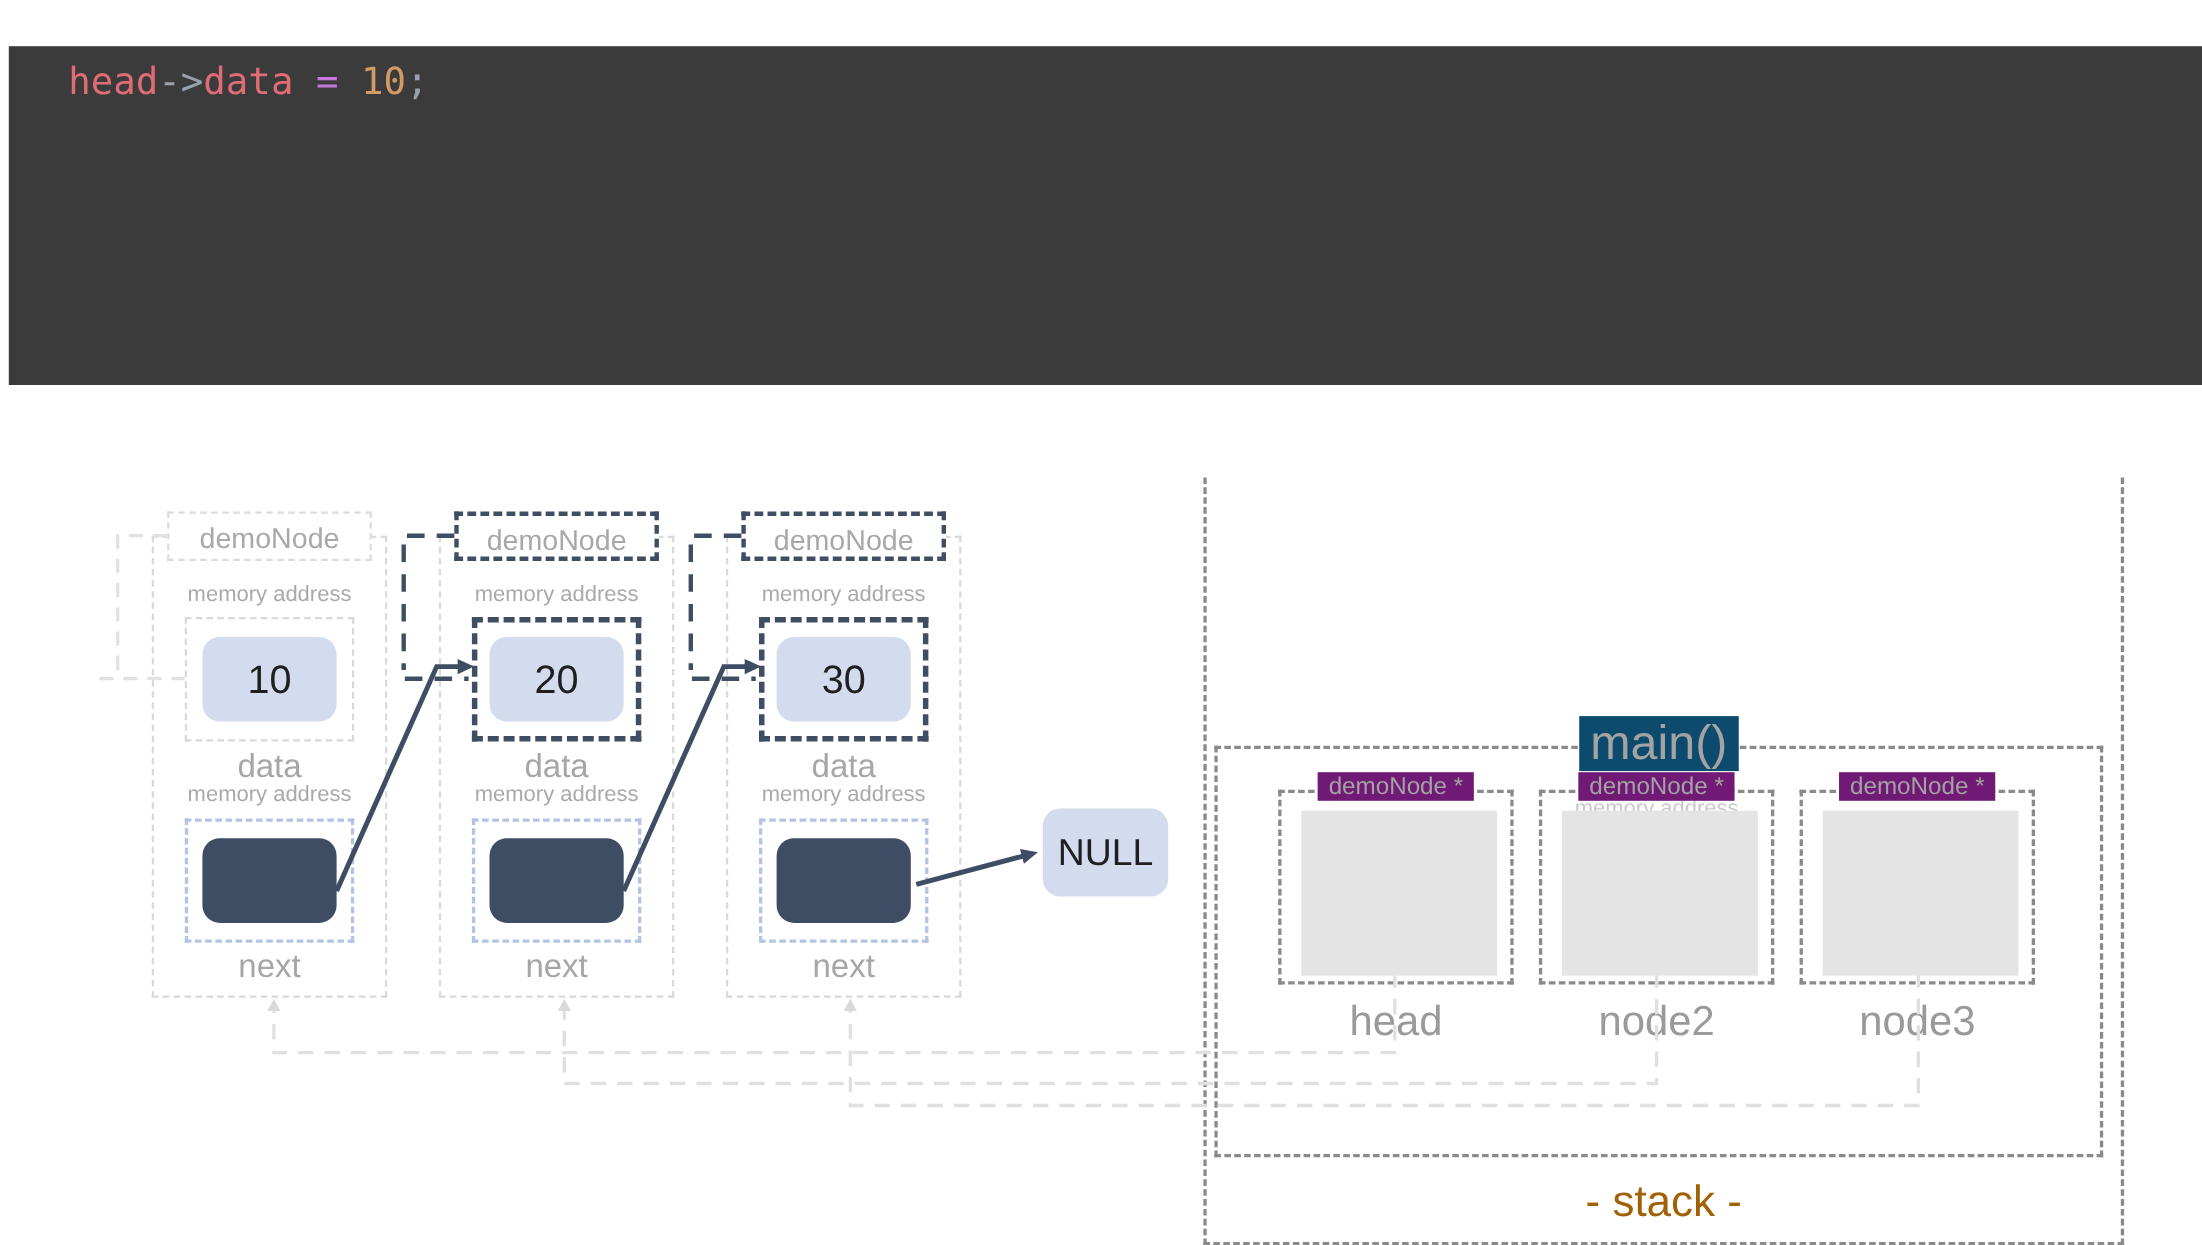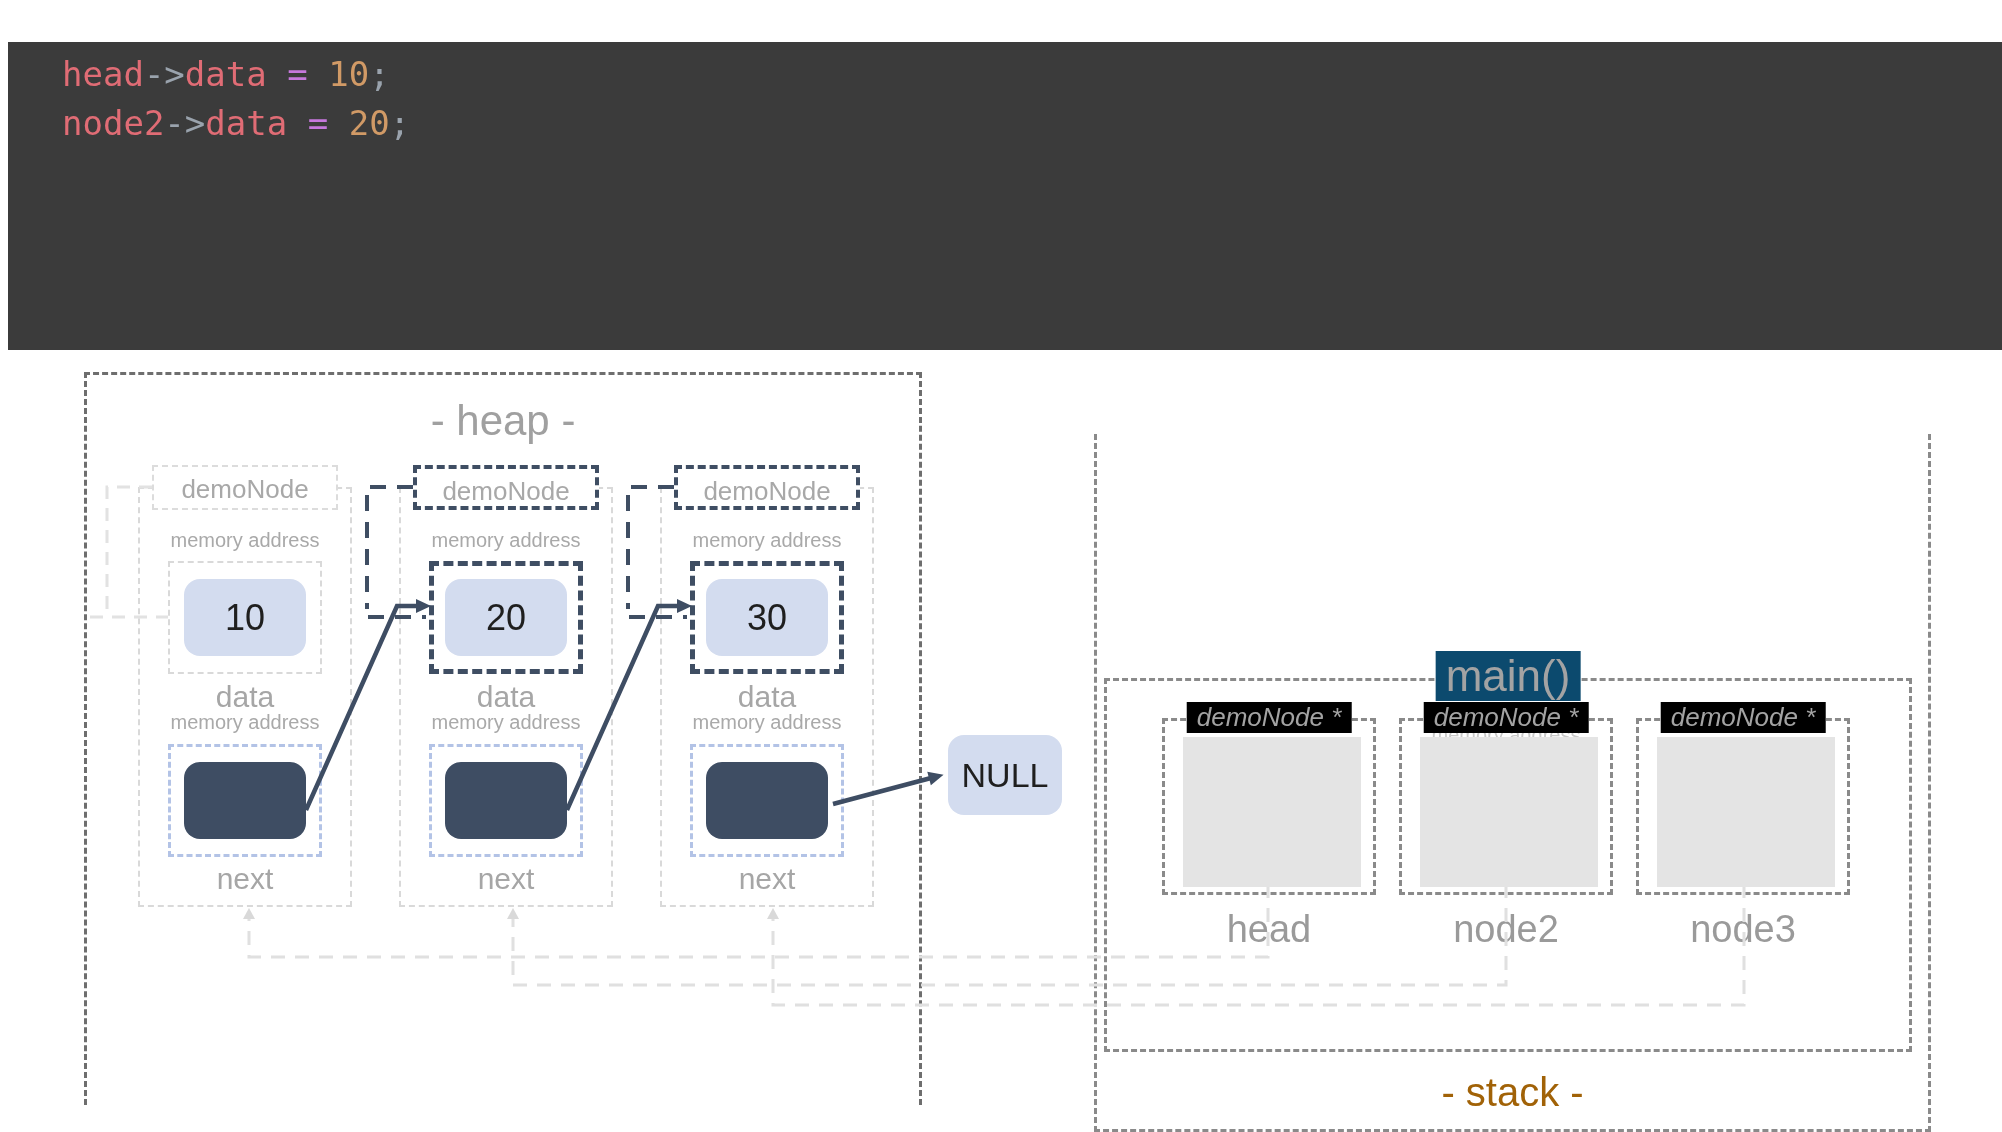--- a/index.html
+++ b/index.html
@@ -62,46 +62,42 @@
   
   .null-box{position:absolute;left:948px;top:703px;width:114px;height:80px;background:#d3dcef;
             border-radius:16px;display:flex;align-items:center;justify-content:center;
             font-size:34px;color:#1f1f1f;}
 
   
   .stack-var{position:absolute;top:686px;width:214px;height:240px;}
   .sv1{left:1162px}.sv2{left:1399px}.sv3{left:1636px}
   .var-box{position:absolute;left:0;top:0;width:214px;height:177px;
            border:3px dashed #8a8a8a;box-sizing:border-box;}
-  .var-type{position:absolute;left:50%;top:-16px;transform:translateX(-50%);background:#000000;
-            padding:0 10px;font-size:26px;color:#a3a3a3;white-space:nowrap;z-index:3;font-style:italic;}
+  .var-type{position:absolute;left:50%;top:-16px;transform:translateX(-50%);background:#701a75;
+            padding:0 10px;font-size:22px;color:#a3a3a3;white-space:nowrap;z-index:3;}
   .var-remnant{position:absolute;left:0;top:3px;width:100%;text-align:center;font-size:20px;
                color:#c9c9c9;z-index:1;}
   .var-fill{position:absolute;left:18px;top:16px;width:178px;height:150px;background:#e4e4e4;z-index:2;}
   .var-name{position:absolute;left:0;top:190px;width:100%;text-align:center;
             font-size:38px;color:#9a9a9a;}
 
   
   .arrow-layer{position:absolute;left:0;top:0;width:2002px;height:1132px;pointer-events:none;}
   .bottom-bar-left{position:absolute;left:0;top:1121px;width:956px;height:11px;background:#000;}
   .bottom-bar-right{position:absolute;left:956px;top:1123px;width:1046px;height:9px;background:#000;}
 </style>
 </head>
 <body>
 
 <div class="screen">
 
   <div class="code-block" id="code-block">
       <div class="code-line"><span class="tk-id">head</span><span class="tk-op">-&gt;</span><span class="tk-id">data</span><span class="tk-pl"> </span><span class="tk-as">=</span><span class="tk-pl"> </span><span class="tk-num">10</span><span class="tk-op">;</span></div>
-      <div class="code-line"><span class="tk-id">node2</span><span class="tk-op">-&gt;</span><span class="tk-id">data</span><span class="tk-pl"> </span><span class="tk-as">=</span><span class="tk-pl"> </span><span class="tk-num">20</span><span class="tk-op">;</span></div>
-    </div>
-
-  <div class="heap-frame">
-    <div class="heap-title">- heap -</div>
-  </div>
+    </div>
+
 
   <div class="heap-node hn1">
     <div class="node-outline"></div>
     <div class="node-type type-ghost">demoNode</div>
     <div class="mem-caption cap1">memory address</div>
     <div class="data-box box-ghost">
       <div class="data-fill">10</div>
     </div>
     <div class="field-label lab1">data</div>
     <div class="mem-caption cap2">memory address</div>

